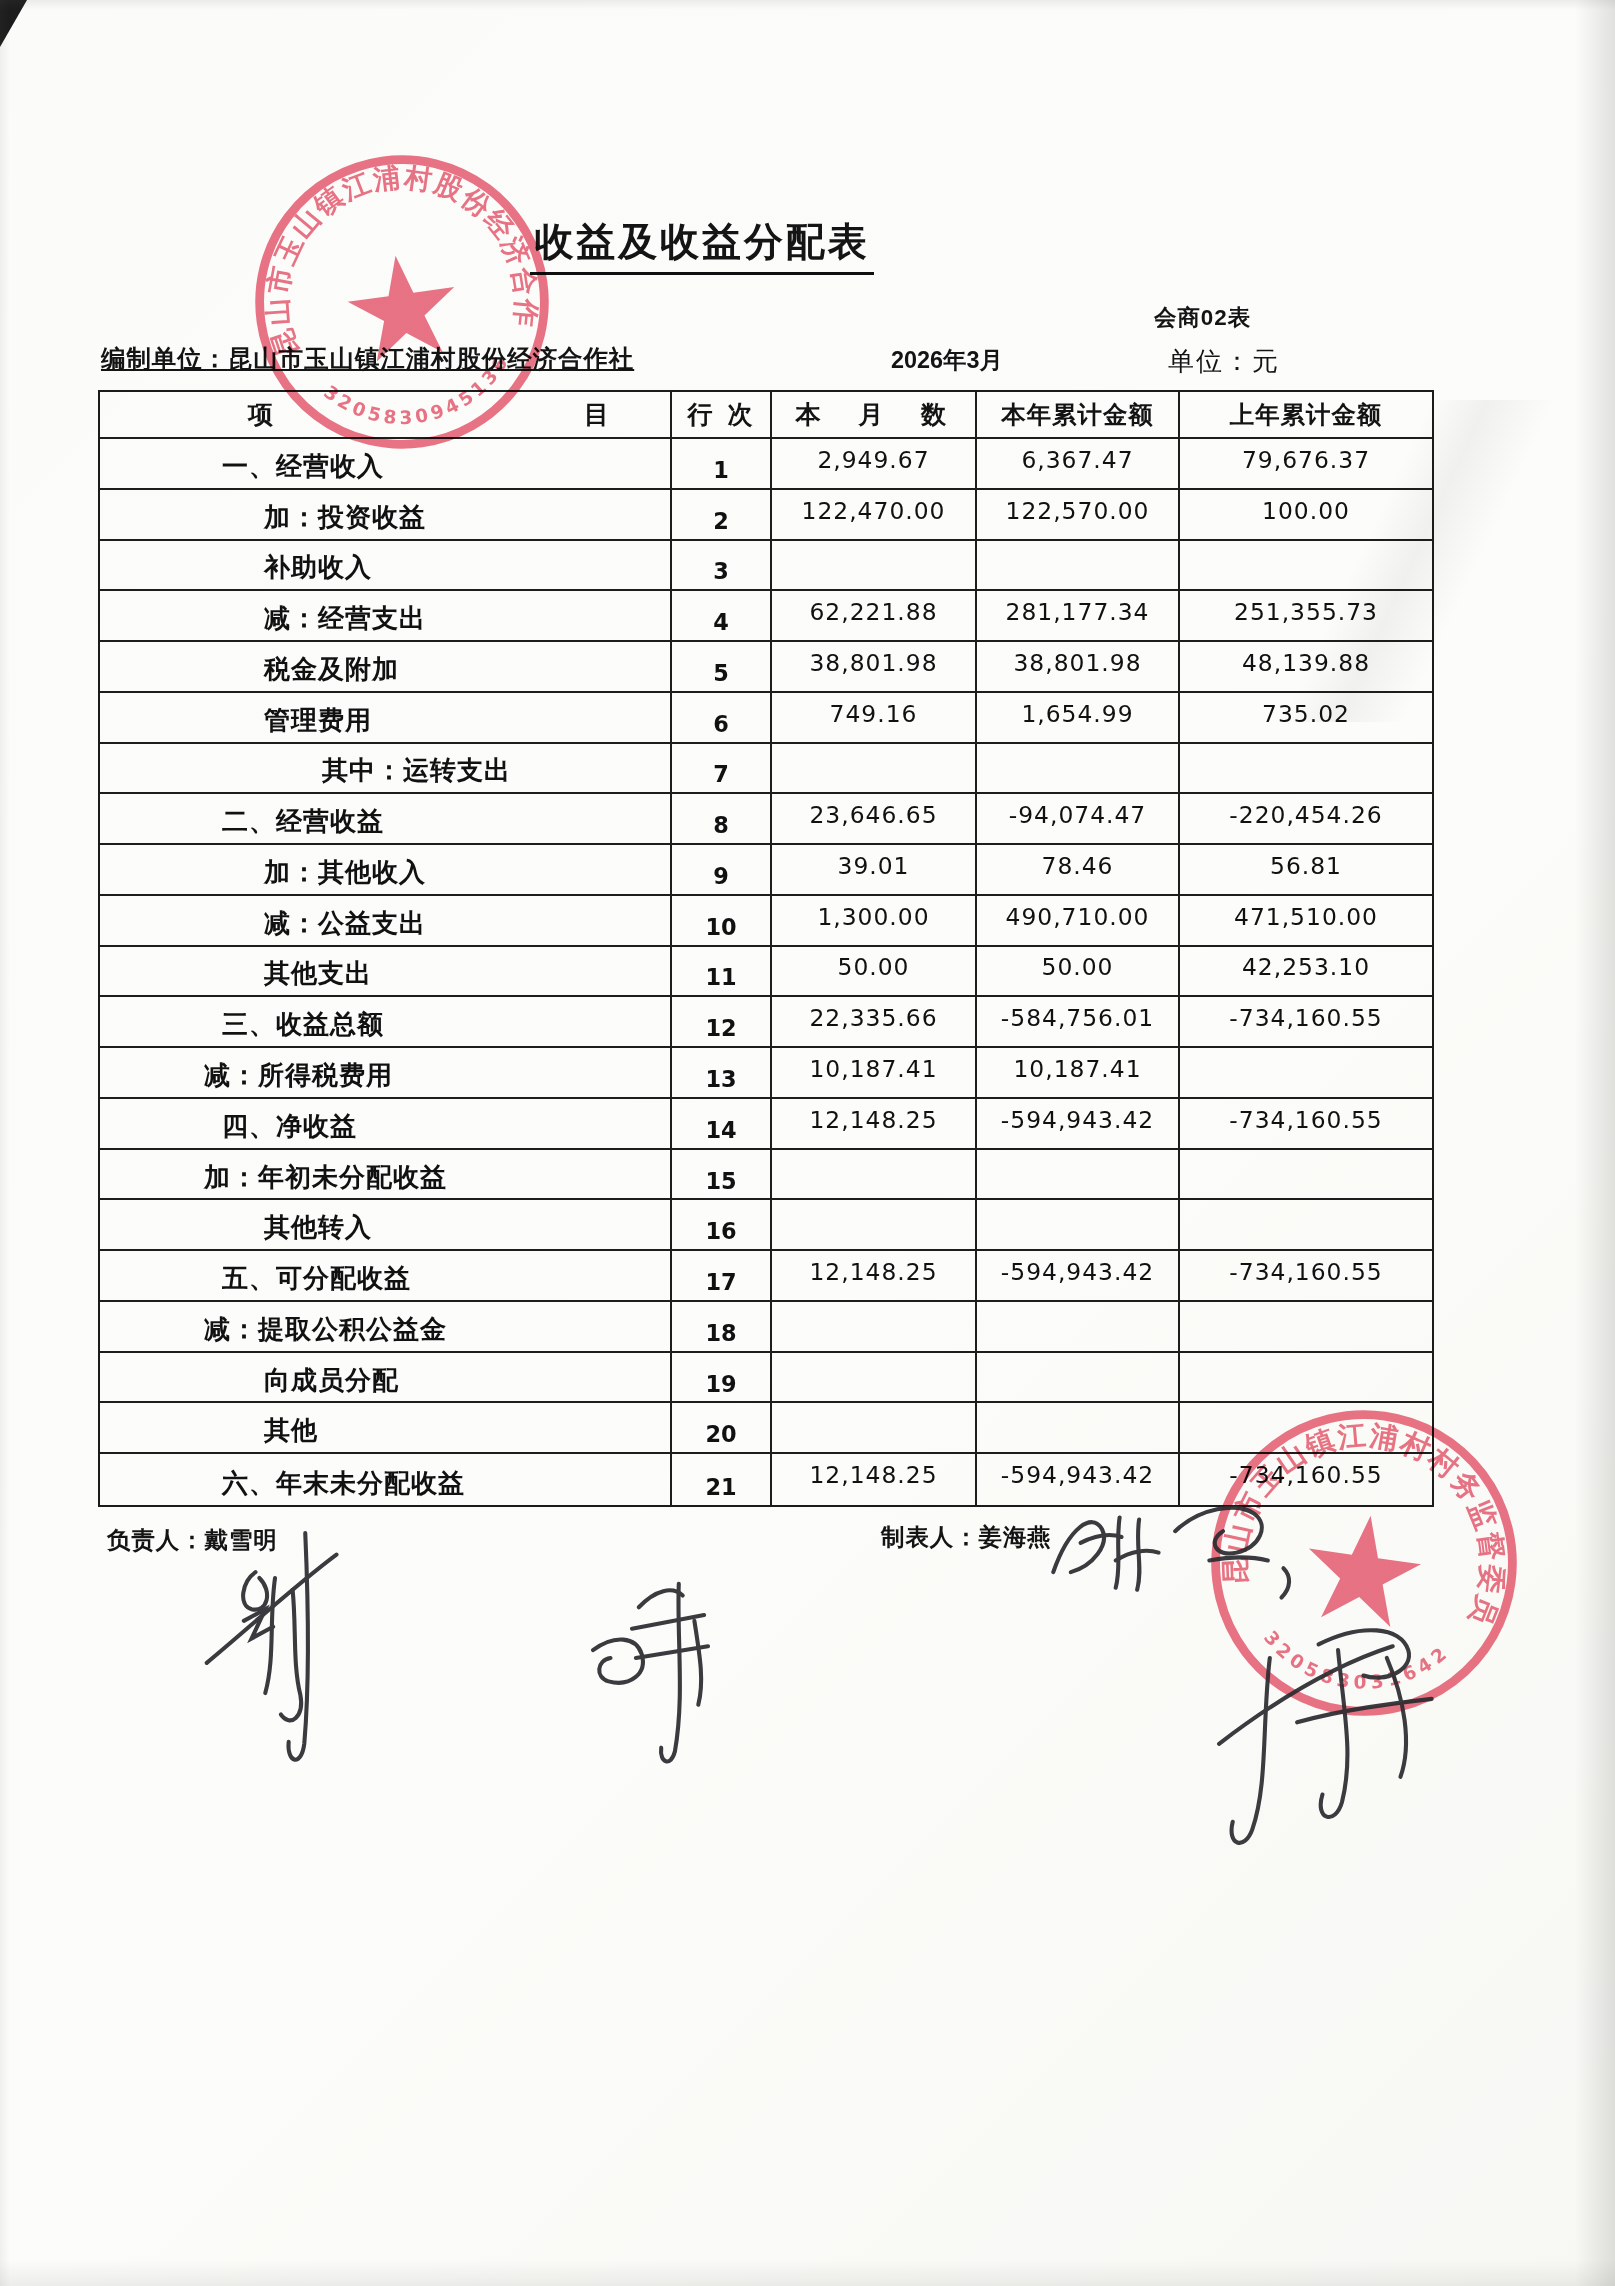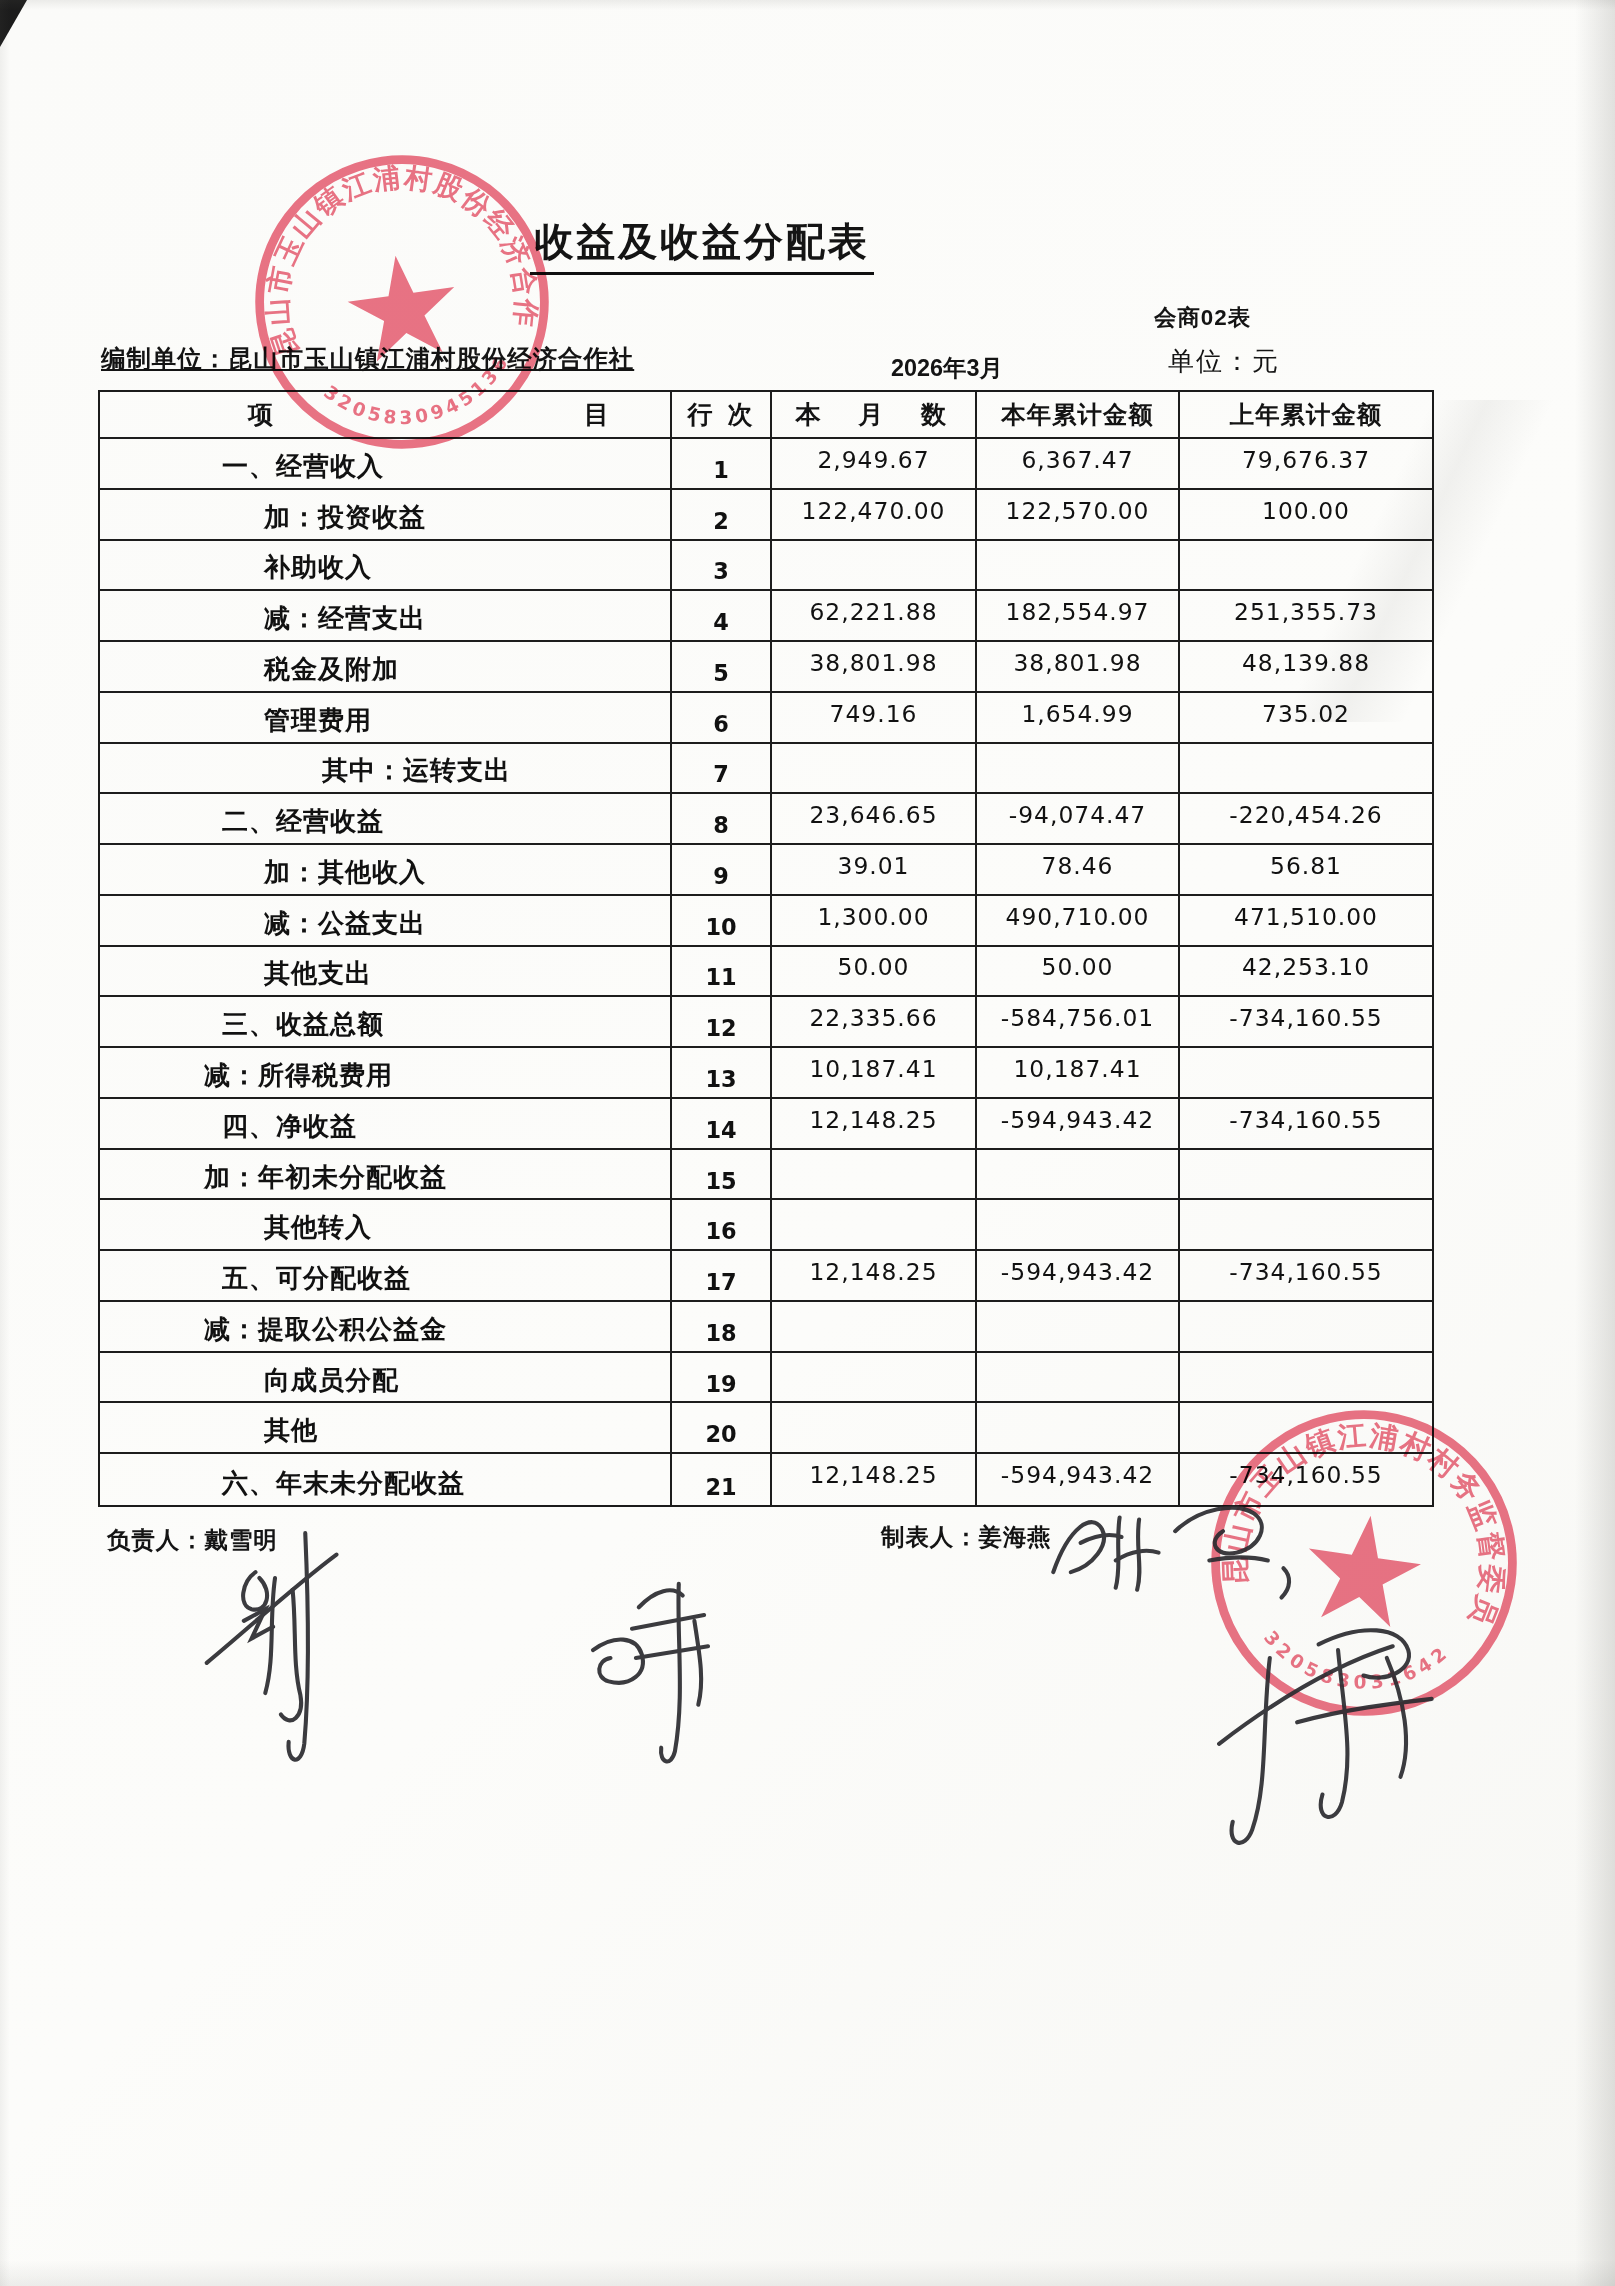--- a/index.html
+++ b/index.html
@@ -20,21 +20,21 @@
   .edge-left{position:absolute;left:0;top:0;width:9.8px;height:100%;
     background:linear-gradient(to right,rgba(95,95,90,0.08),rgba(95,95,90,0));}
   .streak{position:absolute;left:1209px;top:400px;width:407px;height:322px;pointer-events:none;
     background:linear-gradient(115deg,rgba(120,120,115,0) 40%,rgba(120,120,115,0.09) 50%,rgba(120,120,115,0) 62%);}
   
   .title{position:absolute;left:507px;top:215px;width:390px;text-align:center;}
   .title span{display:inline-block;font-size:39px;font-weight:700;letter-spacing:2.9px;
     border-bottom:3.9px solid #101010;padding:0 4.9px 2.9px;}
   .form-code{position:absolute;left:1154px;top:302px;font-size:22.4px;font-weight:700;letter-spacing:1px;}
   .prep-line{position:absolute;left:101px;top:343px;font-size:24.4px;font-weight:600;letter-spacing:1px;text-decoration:underline;}
-  .period{position:absolute;left:891px;top:352px;font-size:23.4px;font-weight:600;}
+  .period{position:absolute;left:891px;top:344px;font-size:23.4px;font-weight:600;}
   .unit{position:absolute;left:1168px;top:344px;font-size:26px;font-weight:400;letter-spacing:2px;}
   
   .grid{position:absolute;left:98px;top:390px;width:1336px;height:1117px;
     display:grid;grid-template-columns:572px 100px 205px 203px auto;
     grid-template-rows:47px repeat(21,1fr);
     border:2.9px solid #1b1b1b;box-sizing:border-box;}
   .grid>div{border-right:2px solid #1d1d1d;border-bottom:2px solid #1d1d1d;box-sizing:border-box;min-width:0;}
   .grid>div:nth-child(5n){border-right:none;}
   .grid>div:nth-child(n+106){border-bottom:none;}
   .grid>div:nth-child(-n+5){border-bottom-width:2.9px;}
@@ -111,21 +111,21 @@
 
   <div class="td item lv2">补助收入</div>
   <div class="td num">3</div>
   <div class="td amt"></div>
   <div class="td amt"></div>
   <div class="td amt"></div>
 
   <div class="td item lv2">减：经营支出</div>
   <div class="td num">4</div>
   <div class="td amt">62,221.88</div>
-  <div class="td amt">182,554.97</div>
+  <div class="td amt">281,177.34</div>
   <div class="td amt">251,355.73</div>
 
   <div class="td item lv2">税金及附加</div>
   <div class="td num">5</div>
   <div class="td amt">38,801.98</div>
   <div class="td amt">38,801.98</div>
   <div class="td amt">48,139.88</div>
 
   <div class="td item lv2">管理费用</div>
   <div class="td num">6</div>

